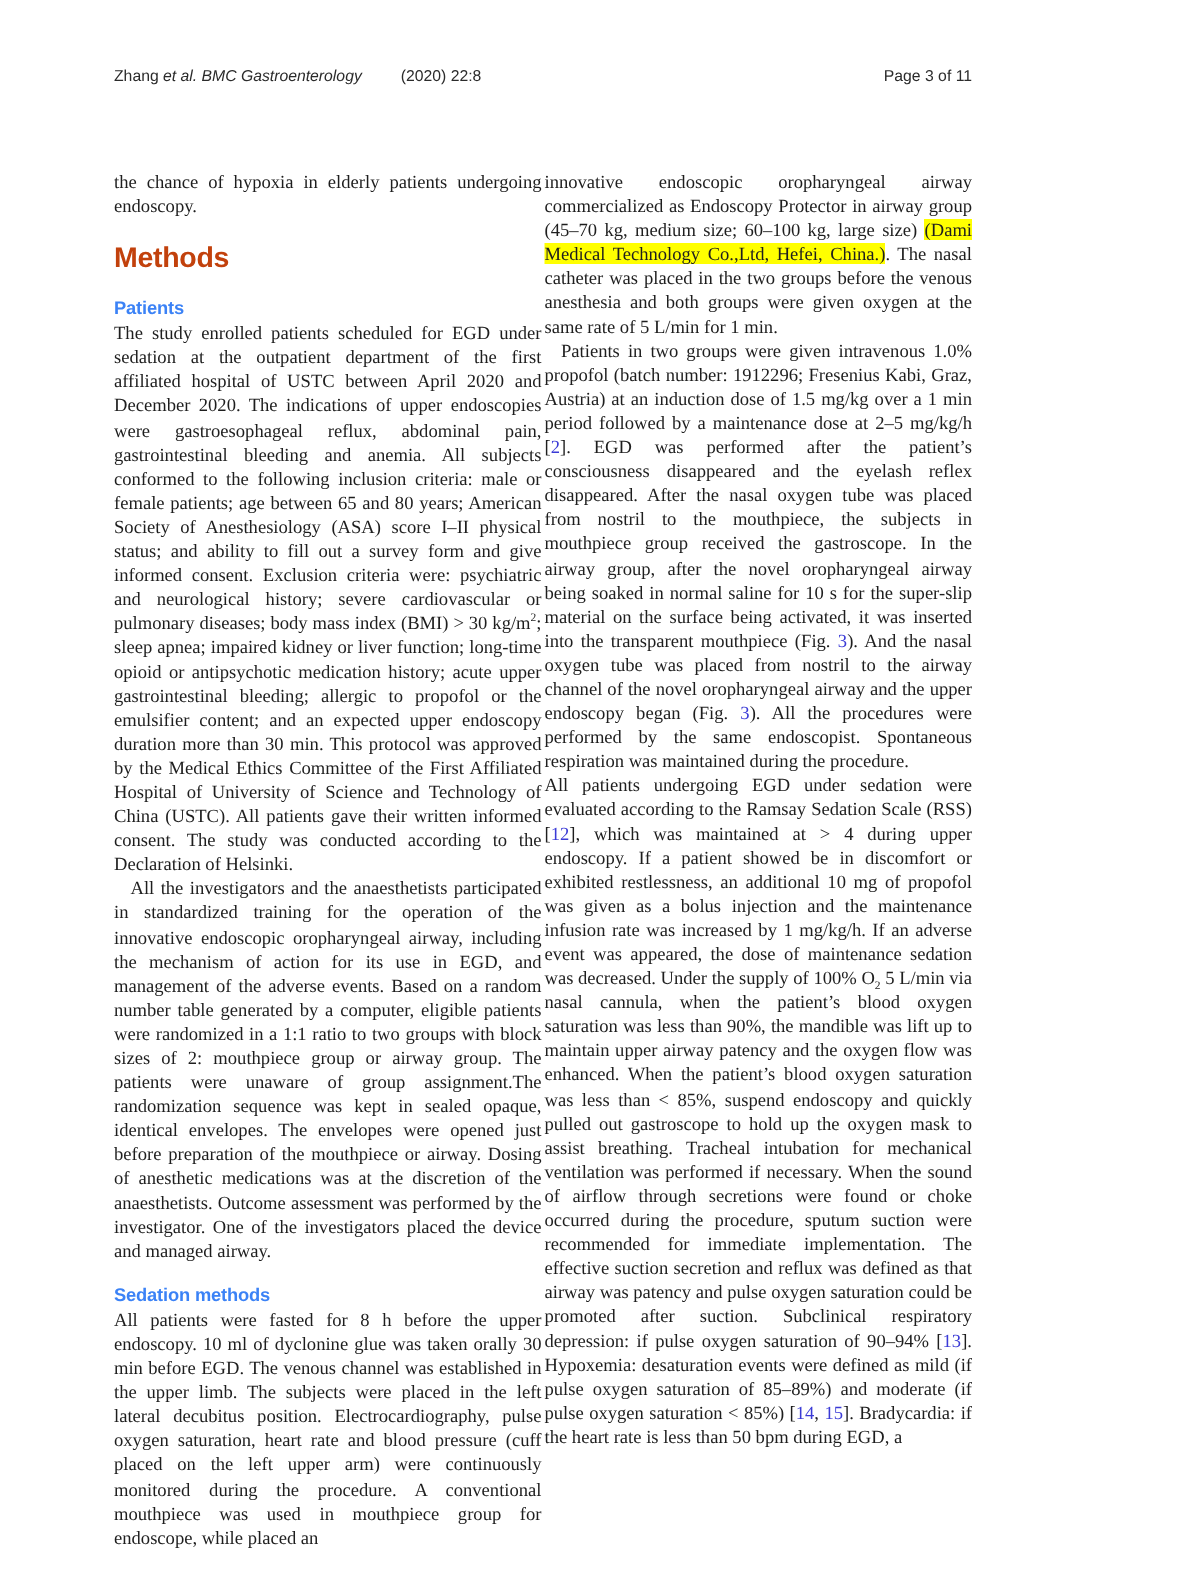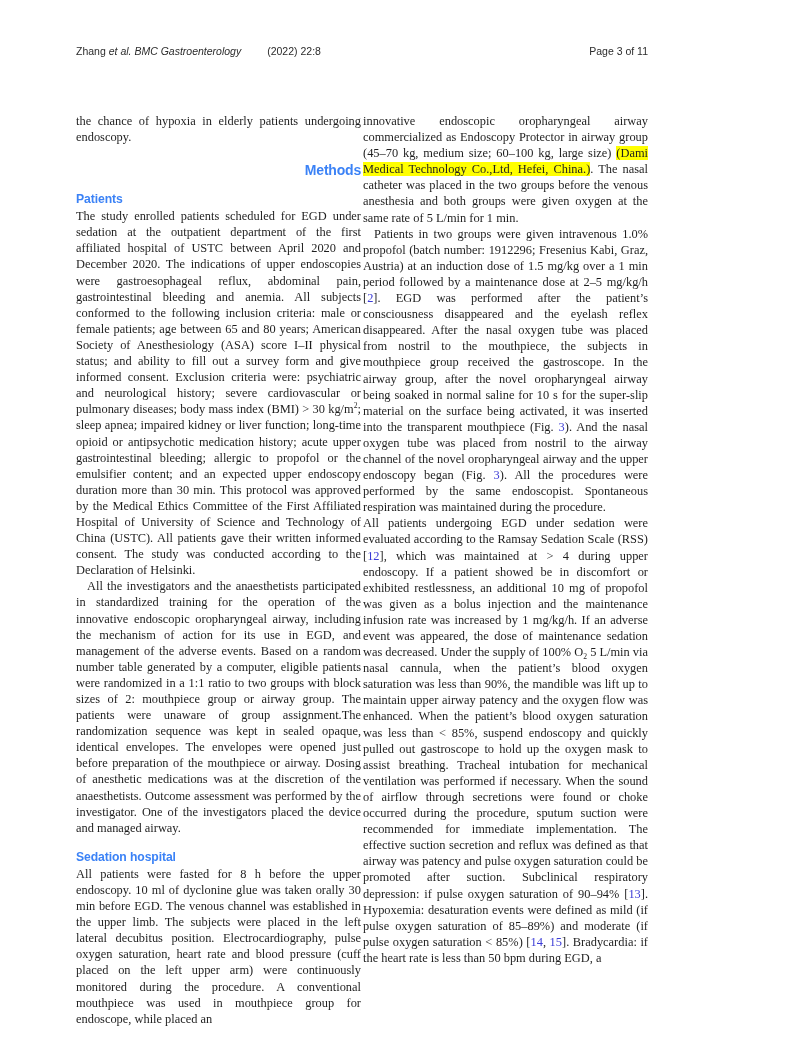--- a/index.html
+++ b/index.html
@@ -35,59 +35,58 @@
   .para {
     margin:0;
     font-size:12.4px;
     line-height:16.1px;
     text-align:justify;
     text-justify:inter-word;
   }
   .para.indent { text-indent:11px; }
   .h-main {
     font-family:"Liberation Sans", sans-serif;
-    font-size:14px;
+    font-size:19px;
     font-weight:700;
-    color:#3b82f6;
+    color:#c2410c;
     margin:17px 0 3px 0;
     letter-spacing:-0.2px;
-    text-align:right;
   }
   .h-sub {
     font-family:"Liberation Sans", sans-serif;
     font-size:12.2px;
     font-weight:700;
     color:#3b82f6;
     margin:14px 0 2px 0;
     letter-spacing:-0.1px;
   }
   .hl { background:#ffff00; }
   .ref-link { color:#3b3bd6; cursor:pointer; }
   sup, sub { font-size:0.62em; line-height:0; }
 </style>
 </head>
 <body>
 
 <div class="page">
   <div class="running-head">
     <div class="left-group">
       <span><span>Zhang </span><span class="it">et al. BMC Gastroenterology</span></span>
-      <span>(2022) 22:8</span>
+      <span>(2020) 22:8</span>
     </div>
     <span>Page 3 of 11</span>
   </div>
 
   <div class="columns">
     <div class="col">
         <p class="para"><span>the chance of hypoxia in elderly patients undergoing endoscopy.</span></p>
         <h2 class="h-main">Methods</h2>
         <h3 class="h-sub">Patients</h3>
         <p class="para"><span>The study enrolled patients scheduled for EGD under sedation at the outpatient department of the first affiliated hospital of USTC between April 2020 and December 2020. The indications of upper endoscopies were gastroesophageal reflux, abdominal pain, gastrointestinal bleeding and anemia. All subjects conformed to the following inclusion criteria: male or female patients; age between 65 and 80 years; American Society of Anesthesiology (ASA) score I–II physical status; and ability to fill out a survey form and give informed consent. Exclusion criteria were: psychiatric and neurological history; severe cardiovascular or pulmonary diseases; body mass index (BMI) &gt; 30 kg/m</span><sup>2</sup><span>; sleep apnea; impaired kidney or liver function; long-time opioid or antipsychotic medication history; acute upper gastrointestinal bleeding; allergic to propofol or the emulsifier content; and an expected upper endoscopy duration more than 30 min. This protocol was approved by the Medical Ethics Committee of the First Affiliated Hospital of University of Science and Technology of China (USTC). All patients gave their written informed consent. The study was conducted according to the Declaration of Helsinki.</span></p>
         <p class="para indent"><span>All the investigators and the anaesthetists participated in standardized training for the operation of the innovative endoscopic oropharyngeal airway, including the mechanism of action for its use in EGD, and management of the adverse events. Based on a random number table generated by a computer, eligible patients were randomized in a 1:1 ratio to two groups with block sizes of 2: mouthpiece group or airway group. The patients were unaware of group assignment.The randomization sequence was kept in sealed opaque, identical envelopes. The envelopes were opened just before preparation of the mouthpiece or airway. Dosing of anesthetic medications was at the discretion of the anaesthetists. Outcome assessment was performed by the investigator. One of the investigators placed the device and managed airway.</span></p>
-        <h3 class="h-sub">Sedation hospital</h3>
+        <h3 class="h-sub">Sedation methods</h3>
         <p class="para"><span>All patients were fasted for 8 h before the upper endoscopy. 10 ml of dyclonine glue was taken orally 30 min before EGD. The venous channel was established in the upper limb. The subjects were placed in the left lateral decubitus position. Electrocardiography, pulse oxygen saturation, heart rate and blood pressure (cuff placed on the left upper arm) were continuously monitored during the procedure. A conventional mouthpiece was used in mouthpiece group for endoscope, while placed an</span></p>
       </div>
     <div class="col">
         <p class="para"><span>innovative endoscopic oropharyngeal airway commercialized as Endoscopy Protector in airway group (45–70 kg, medium size; 60–100 kg, large size) </span><span class="hl">(Dami Medical Technology Co.,Ltd, Hefei, China.)</span><span>. The nasal catheter was placed in the two groups before the venous anesthesia and both groups were given oxygen at the same rate of 5 L/min for 1 min.</span></p>
         <p class="para indent"><span>Patients in two groups were given intravenous 1.0% propofol (batch number: 1912296; Fresenius Kabi, Graz, Austria) at an induction dose of 1.5 mg/kg over a 1 min period followed by a maintenance dose at 2–5 mg/kg/h [</span><span class="ref-link">2</span><span>]. EGD was performed after the patient’s consciousness disappeared and the eyelash reflex disappeared. After the nasal oxygen tube was placed from nostril to the mouthpiece, the subjects in mouthpiece group received the gastroscope. In the airway group, after the novel oropharyngeal airway being soaked in normal saline for 10 s for the super-slip material on the surface being activated, it was inserted into the transparent mouthpiece (Fig. </span><span class="ref-link">3</span><span>). And the nasal oxygen tube was placed from nostril to the airway channel of the novel oropharyngeal airway and the upper endoscopy began (Fig. </span><span class="ref-link">3</span><span>). All the procedures were performed by the same endoscopist. Spontaneous respiration was maintained during the procedure.</span></p>
         <p class="para"><span>All patients undergoing EGD under sedation were evaluated according to the Ramsay Sedation Scale (RSS) [</span><span class="ref-link">12</span><span>], which was maintained at &gt; 4 during upper endoscopy. If a patient showed be in discomfort or exhibited restlessness, an additional 10 mg of propofol was given as a bolus injection and the maintenance infusion rate was increased by 1 mg/kg/h. If an adverse event was appeared, the dose of maintenance sedation was decreased. Under the supply of 100% O</span><sub>2</sub><span> 5 L/min via nasal cannula, when the patient’s blood oxygen saturation was less than 90%, the mandible was lift up to maintain upper airway patency and the oxygen flow was enhanced. When the patient’s blood oxygen saturation was less than &lt; 85%, suspend endoscopy and quickly pulled out gastroscope to hold up the oxygen mask to assist breathing. Tracheal intubation for mechanical ventilation was performed if necessary. When the sound of airflow through secretions were found or choke occurred during the procedure, sputum suction were recommended for immediate implementation. The effective suction secretion and reflux was defined as that airway was patency and pulse oxygen saturation could be promoted after suction. Subclinical respiratory depression: if pulse oxygen saturation of 90–94% [</span><span class="ref-link">13</span><span>]. Hypoxemia: desaturation events were defined as mild (if pulse oxygen saturation of 85–89%) and moderate (if pulse oxygen saturation &lt; 85%) [</span><span class="ref-link">14</span><span>, </span><span class="ref-link">15</span><span>]. Bradycardia: if the heart rate is less than 50 bpm during EGD, a</span></p>
       </div>
   </div>
 </div>
 

